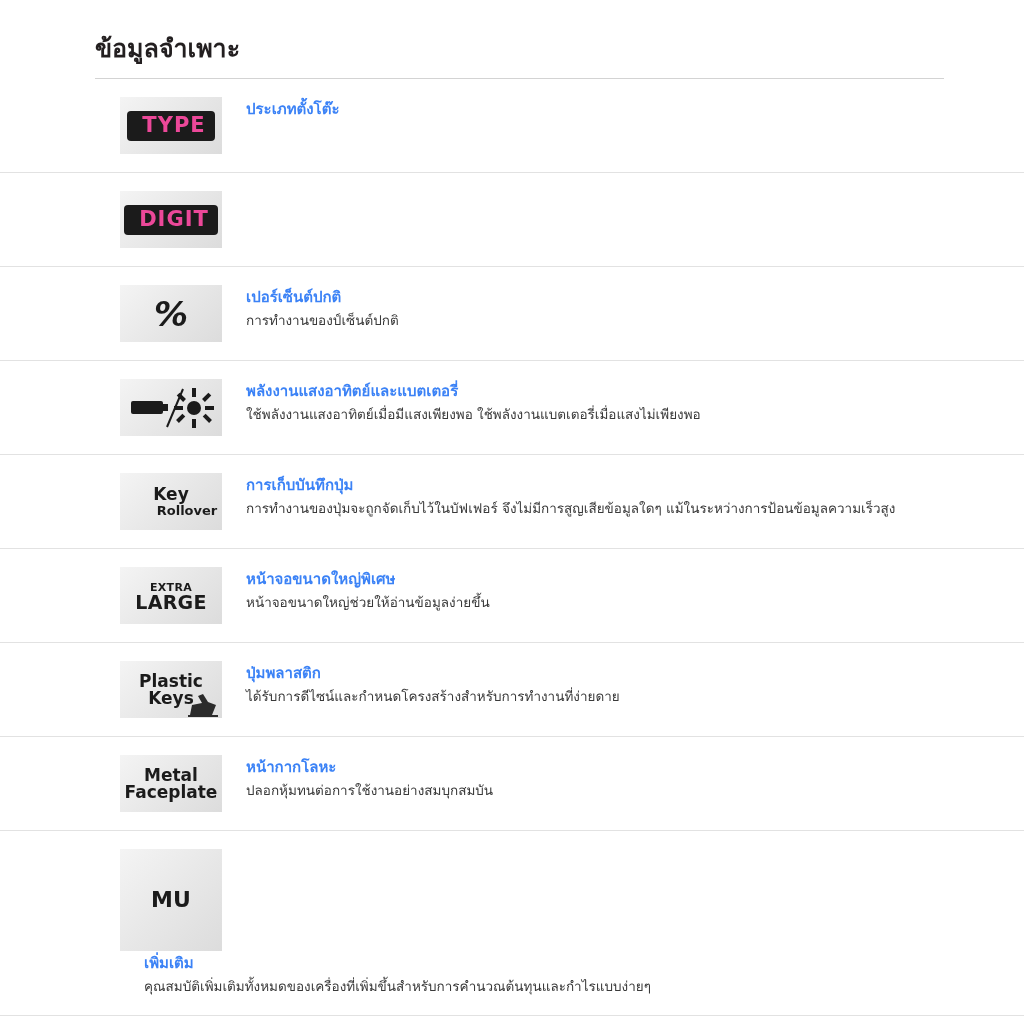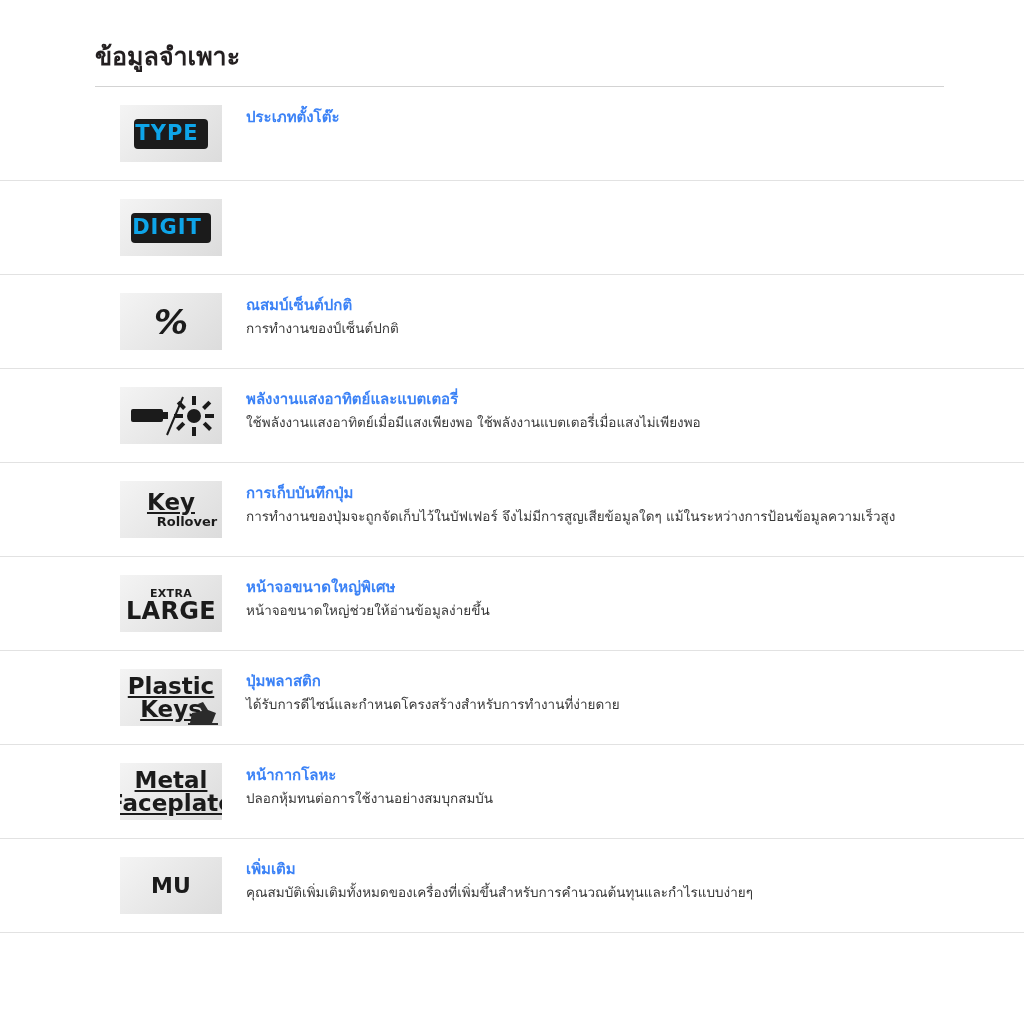--- a/index.html
+++ b/index.html
@@ -15,81 +15,81 @@
   .page {
     width: 1024px;
     height: 1024px;
     position: relative;
     overflow: hidden;
   }
   .page-title {
     font-size: 25px;
     font-weight: bold;
     color: #231f20;
-    padding: 36px 0 10px 95px;
+    padding: 28px 0 10px 95px;
     letter-spacing: 0px;
   }
   .title-rule {
     height: 1px;
     background: #d3d3d3;
     margin: 0 80px 0 95px;
   }
   .spec-list {
     margin: 0;
     padding: 0;
     list-style: none;
   }
   .spec-row {
     display: flex;
     align-items: flex-start;
     padding: 18px 80px 18px 120px;
     border-bottom: 1px solid #e2e2e2;
     min-height: 82px;
   }
-  .spec-row:last-child { border-bottom: 1px solid #e2e2e2; }
+  .spec-row:last-child { border-bottom: 1px solid #e2e2e2; flex-direction: column; }
   .badge {
     width: 102px;
     height: 57px;
     flex: 0 0 102px;
     background: linear-gradient(135deg, #f4f4f4 0%, #e9e9e9 45%, #dcdcdc 100%);
     position: relative;
     overflow: hidden;
     display: flex;
     align-items: center;
     justify-content: center;
   }
   .badge-inner {
     text-align: center;
     line-height: 1.0;
   }
   .pill {
     display: inline-block;
     background: #1b1b1b;
-    color: #0ea5e9;
+    color: #ec4899;
     font-weight: bold;
     font-size: 21px;
     letter-spacing: 1px;
-    padding: 4px 9px 5px 1px;
+    padding: 4px 9px 5px 15px;
     border-radius: 4px;
   }
   .glyph-percent {
     font-size: 34px;
     font-weight: bold;
     color: #1b1b1b;
     font-style: italic;
   }
   .two-line {
     color: #1b1b1b;
     font-weight: bold;
   }
-  .two-line .l1 { font-size: 23px; display:block;text-decoration:underline; }
+  .two-line .l1 { font-size: 17px; display:block; }
   .two-line .l2 { font-size: 13px; display:block; margin-top: 1px; margin-left: 32px; }
   .three-line { color:#1b1b1b; font-weight:bold; }
   .three-line .s { font-size: 11px; display:block; letter-spacing:.3px;margin-top:40px;}
-  .three-line .b { font-size: 24px; display:block; letter-spacing:.3px;}
+  .three-line .b { font-size: 19px; display:block; letter-spacing:.3px;}
   .three-line .t { font-size: 10.5px; display:block; letter-spacing:.3px;margin-top:26px;}
   .solar svg { display:block; }
   .text-col {
     padding-left: 24px;
     padding-top: 2px;
     flex: 1 1 auto;
   }
   .spec-name {
     font-size: 15px;
     font-weight: bold;
@@ -138,21 +138,21 @@
       </div>
     </li>
 
     <li class="spec-row">
       <div class="badge">
         <div class="badge-inner">
           <span class="glyph-percent">%</span>
         </div>
       </div>
       <div class="text-col">
-        <div class="spec-name">ณสมบ์เซ็นต์ปกติ</div>
+        <div class="spec-name">เปอร์เซ็นต์ปกติ</div>
         <div class="spec-desc">การทำงานของป์เซ็นต์ปกติ</div>
       </div>
     </li>
 
     <li class="spec-row">
       <div class="badge solar">
         <svg width="96" height="50" viewBox="0 0 96 50">
           <rect x="8" y="18" width="32" height="13" rx="2" fill="#1b1b1b"></rect>
           <rect x="40" y="21" width="5" height="7" fill="#1b1b1b"></rect>
           <g fill="#1b1b1b">

